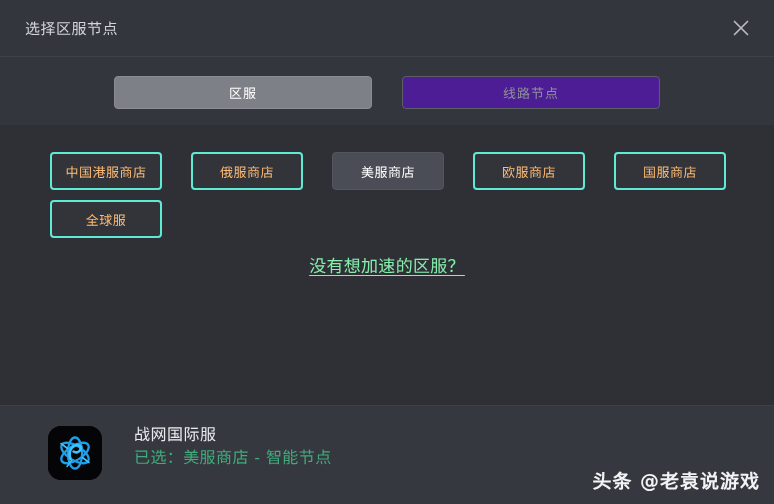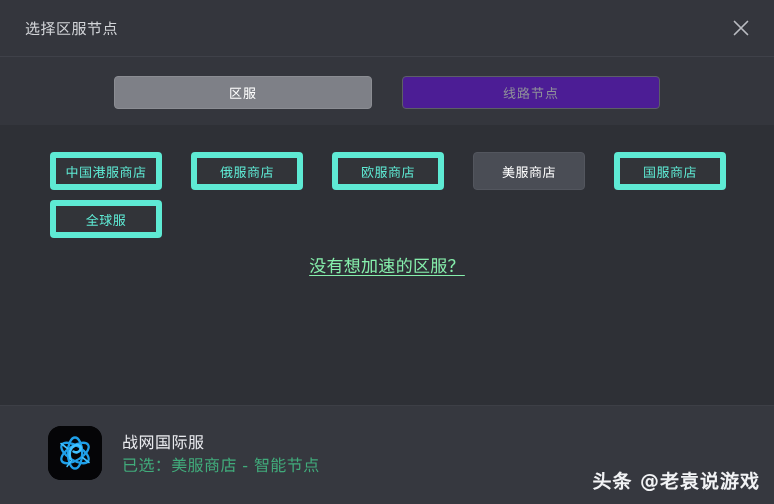--- a/index.html
+++ b/index.html
@@ -112,22 +112,22 @@
     border-radius: 4px;
     box-sizing: border-box;
     display: flex;
     align-items: center;
     justify-content: center;
     font-size: 13px;
     letter-spacing: 0.5px;
     cursor: pointer;
     user-select: none;
     background: #323439;
-    border: 6px solid #5eead4;
-    color: #5eead4;
+    border: 2px solid #5eead4;
+    color: #fdba74;
   }
   .region-btn.selected {
     background: #4a4d55;
     border: 1px solid #53565e;
     color: #ffffff;
   }
 
   .helper-link-row {
     position: absolute;
     left: 0;
@@ -152,22 +152,22 @@
     background: #36383f;
     border-top: 1px solid #3d3f46;
     box-sizing: border-box;
     position: relative;
   }
   .app-row {
     position: absolute;
     left: 48px;
     top: 20px;
     display: flex;
-    align-items: center;
-    gap: 20px;
+    align-items: flex-start;
+    gap: 32px;
   }
   .app-icon {
     width: 54px;
     height: 54px;
     border-radius: 13px;
     background: #060608;
     display: flex;
     align-items: center;
     justify-content: center;
     overflow: hidden;
@@ -229,22 +229,22 @@
   <div class="tabbar">
     <div class="tab tab-active">区服</div>
     <div class="tab tab-inactive">线路节点</div>
   </div>
 
   <div class="content">
 
     <div class="grid">
       <div class="region-btn">中国港服商店</div>
       <div class="region-btn">俄服商店</div>
+      <div class="region-btn selected">美服商店</div>
       <div class="region-btn">欧服商店</div>
-      <div class="region-btn selected">美服商店</div>
       <div class="region-btn">国服商店</div>
       <div class="region-btn">全球服</div>
     </div>
 
     <div class="helper-link-row">
       <span class="helper-link">没有想加速的区服？</span>
     </div>
 
   </div>
 

